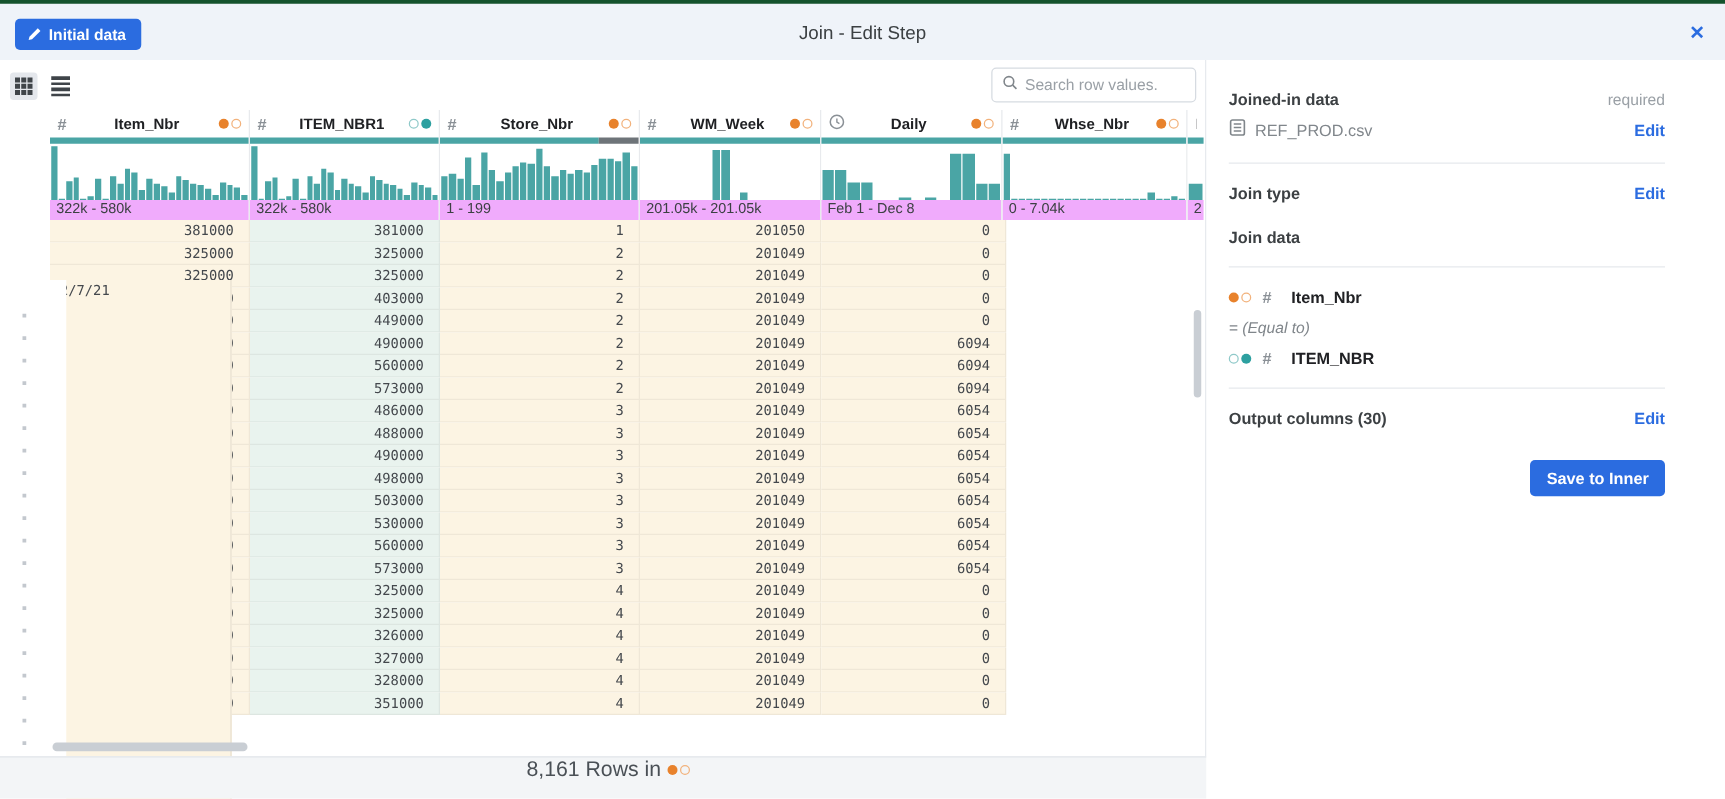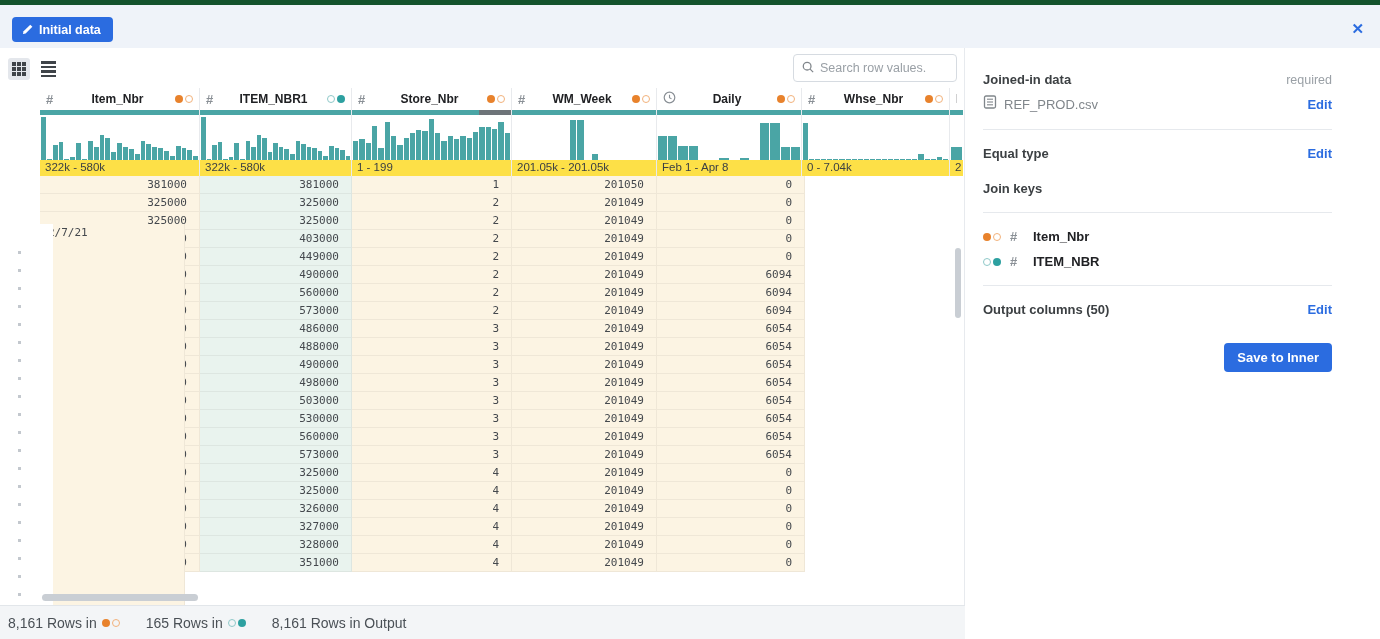--- a/index.html
+++ b/index.html
@@ -1,21 +1,21 @@
 <!DOCTYPE html>
 <html><head>
 <meta charset="utf-8">
 <style>
   * { margin:0; padding:0; box-sizing:border-box; }
   html,body { width:1380px; height:639px; }
   body { font-family:"Liberation Sans", sans-serif; background:#fff; overflow:hidden; }
   .app { position:relative; width:1380px; height:639px; background:#fff; }
 
   
-  .topbar { position:absolute; left:0; top:0; width:1380px; height:48px; background:#eff3f9; border-top:5px solid #14532d; }
+  .topbar { position:absolute; left:0; top:0; width:1380px; height:48px; background:#eff3f9; border-top:3px solid #14532d; }
   .btn-initial { position:absolute; left:12px; top:12px; height:25px; background:#2b6ce0; color:#fff; border:none; border-radius:4px;
                  font-family:"Liberation Sans",sans-serif; font-size:12.5px; font-weight:bold; padding:0 12px 0 10px; display:flex; align-items:center; gap:6px; cursor:pointer; }
   .btn-initial svg { display:block; }
   .dlg-title { position:absolute; left:0; right:0; top:15px; text-align:center; font-size:15px; color:#3c4043; }
   .close-x { position:absolute; right:16px; top:14px; color:#2b6ce0; font-size:15px; font-weight:bold; cursor:pointer; line-height:20px; }
 
   
   .left { position:absolute; left:0; top:48px; width:965px; height:557px; background:#fff; border-right:1px solid #e7eaee; }
   .viewtoggle { position:absolute; left:8px; top:10px; display:flex; gap:7px; }
   .vt-btn { width:22px; height:22px; display:flex; align-items:center; justify-content:center; border-radius:3px; cursor:pointer; }
@@ -42,41 +42,41 @@
   .dot { width:8px; height:8px; border-radius:50%; }
   .dot.o-f { background:#e8822c; }
   .dot.o-h { border:1.5px solid #f2b27c; }
   .dot.t-f { background:#2da0a0; }
   .dot.t-h { border:1.5px solid #8fc9c9; }
   .qbar { height:5px; display:flex; }
   .qbar .q-valid { background:#4aa5a5; height:100%; }
   .qbar .q-bad { background:#6e7479; height:100%; }
   .hist { height:45px; display:flex; align-items:flex-end; gap:1px; padding:2px 1px 0 1px; background:#fff; }
   .hist i { flex:1; background:#4aa5a5; }
-  .range { height:16px; font-size:11.5px; color:#3c4043; padding-left:5px; line-height:15px; background:#fde047; white-space:nowrap; }
+  .range { height:16px; font-size:11.5px; color:#3c4043; padding-left:5px; line-height:15px; background:#f0abfc; white-space:nowrap; }
   .rows { position:relative; }
   .trow { display:flex; height:18px; }
   .tcell { flex:none; font-family:"DejaVu Sans Mono", monospace; font-size:11px; line-height:17px; color:#44484d;
            border-right:1px solid rgba(0,0,0,0.05); border-bottom:1px solid rgba(0,0,0,0.05); overflow:hidden; white-space:nowrap; }
   .tcell.right { text-align:right; padding-right:12px; }
   .tcell.left { text-align:left; padding-left:8px; }
   .bg-cream { background:#fcf4e3; }
   .bg-mint { background:#e9f3ee; }
   .bg-none { background:#fff; border-right:none; border-bottom:none; }
 
   .gutter { position:absolute; left:0; top:195px; width:40px; }
   .gutter i { display:block; height:18px; position:relative; }
   .gutter i::after { content:""; position:absolute; left:18px; top:8px; width:3px; height:3px; background:#c3c8ce; }
 
   .vscroll { position:absolute; left:955px; top:200px; width:6px; height:70px; border-radius:3px; background:#c9ced4; }
   .hscroll { position:absolute; left:42px; top:546px; width:156px; height:7px; border-radius:4px; background:#c9ced4; }
 
   
   .statusbar { position:absolute; left:0; top:605px; width:965px; height:34px; background:#f3f5f7; border-top:1px solid #e2e6ea;
-               display:flex; align-items:center; padding-left:8px; gap:26px; font-size:14px; color:#4a5056; }
+               display:flex; align-items:center; padding-left:8px; gap:26px; font-size:17px; color:#4a5056;flex-direction:column; }
   .statitem { display:flex; align-items:center; gap:5px; }
 
   
   .panel { position:absolute; left:966px; top:48px; width:384px; height:591px; background:#fff; padding:24px 18px 0 17px; }
   .prow { display:flex; align-items:center; }
   .ptitle { font-size:13px; font-weight:bold; color:#3c4043; }
   .pmuted { color:#9aa0a6; font-size:12.5px; }
   .plink { color:#2b6ce0; font-size:13px; font-weight:bold; cursor:pointer; }
   .spacer { flex:1; }
   .pfile { margin-top:8px; }
@@ -99,20 +99,21 @@
 
   <div class="topbar">
     <button class="btn-initial">
       <span>
           <svg width="11" height="11" viewBox="0 0 12 12">
             <path d="M1 11l.7-3L9 .7 11.3 3 4 10.3 1 11z" fill="#fff"></path>
           </svg>
         </span>
       <span>Initial data</span>
     </button>
+    <div class="dlg-title">Join - Edit Step</div>
     <div class="close-x">✕</div>
   </div>
 
   <div class="left">
     <div class="viewtoggle">
       <div class="vt-btn sel">
         <span class="grid-glyph">
             <i></i>
             <i></i>
             <i></i>
@@ -331,21 +332,21 @@
               <i style="height: 0%; background: transparent;"></i>
               <i style="height: 5%;"></i>
               <i style="height: 0%; background: transparent;"></i>
               <i style="height: 5%;"></i>
               <i style="height: 0%; background: transparent;"></i>
               <i style="height: 86%;"></i>
               <i style="height: 86%;"></i>
               <i style="height: 30%;"></i>
               <i style="height: 30%;"></i>
             </div>
-            <div class="range">Feb 1 - Apr 8</div>
+            <div class="range">Feb 1 - Dec 8</div>
           </div>
           <div class="col" style="width: 148px;">
             <div class="colhead">
               <span class="type-ic">#</span>
               <span class="colname">Whse_Nbr</span>
               <span class="badge">
                 <span class="dot o-f"></span>
                 <span class="dot o-h"></span>
               </span>
             </div>
@@ -658,50 +659,51 @@
             <line x1="4" y1="9.8" x2="10" y2="9.8" stroke="#80868b" stroke-width="1.1"></line>
           </svg></span>
       <span class="fname">REF_PROD.csv</span>
       <span class="spacer"></span>
       <span class="plink">Edit</span>
     </div>
 
     <hr class="pdivider">
 
     <div class="prow">
-      <span class="ptitle">Equal type</span>
+      <span class="ptitle">Join type</span>
       <span class="spacer"></span>
       <span class="plink">Edit</span>
     </div>
 
-    <div class="ptitle joinkeys-title">Join keys</div>
+    <div class="ptitle joinkeys-title">Join data</div>
 
     <hr class="pdivider">
 
     <div class="keyrow">
       <span class="badge">
           <span class="dot o-f"></span>
           <span class="dot o-h"></span>
         </span>
       <span class="type-ic">#</span>
       <span class="keyname">Item_Nbr</span>
     </div>
+    <div class="equalto">= (Equal to)</div>
     <div class="keyrow">
       <span class="badge">
           <span class="dot t-h"></span>
           <span class="dot t-f"></span>
         </span>
       <span class="type-ic">#</span>
       <span class="keyname">ITEM_NBR</span>
     </div>
 
     <hr class="pdivider">
 
     <div class="prow">
-      <span class="ptitle">Output columns (50)</span>
+      <span class="ptitle">Output columns (30)</span>
       <span class="spacer"></span>
       <span class="plink">Edit</span>
     </div>
 
     <div class="savewrap">
       <button class="btn-save">Save to Inner</button>
     </div>
   </div>
 
 </div>

